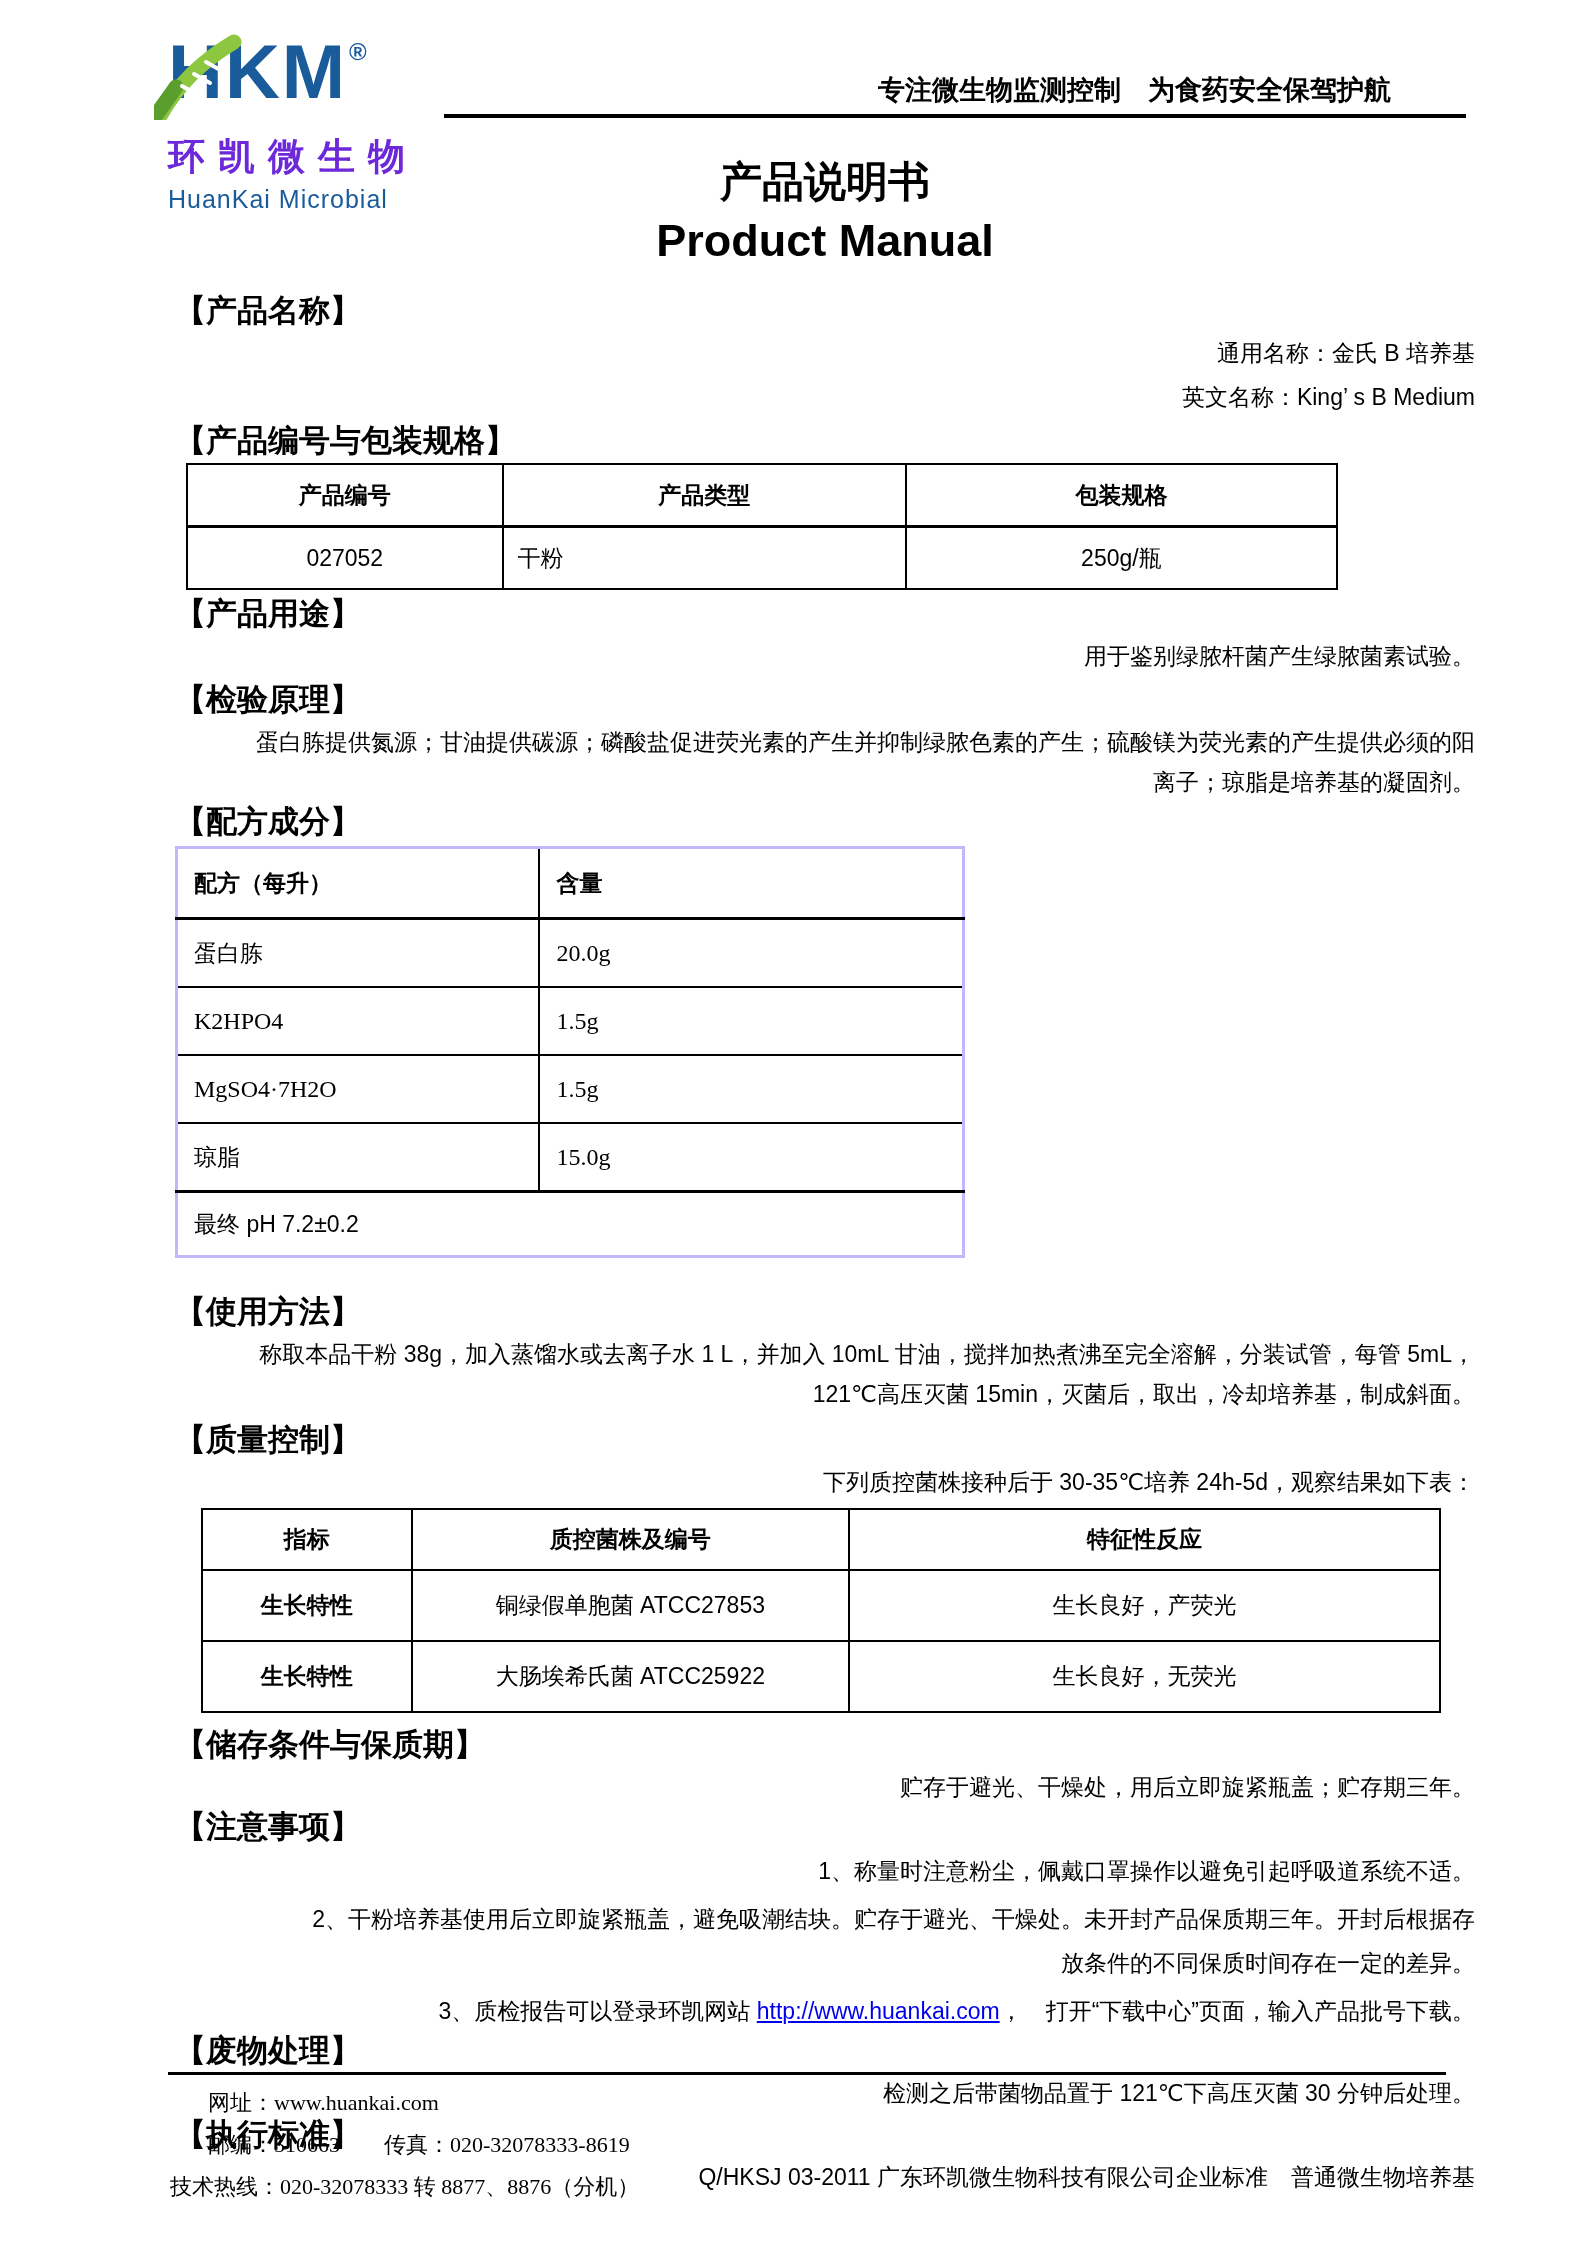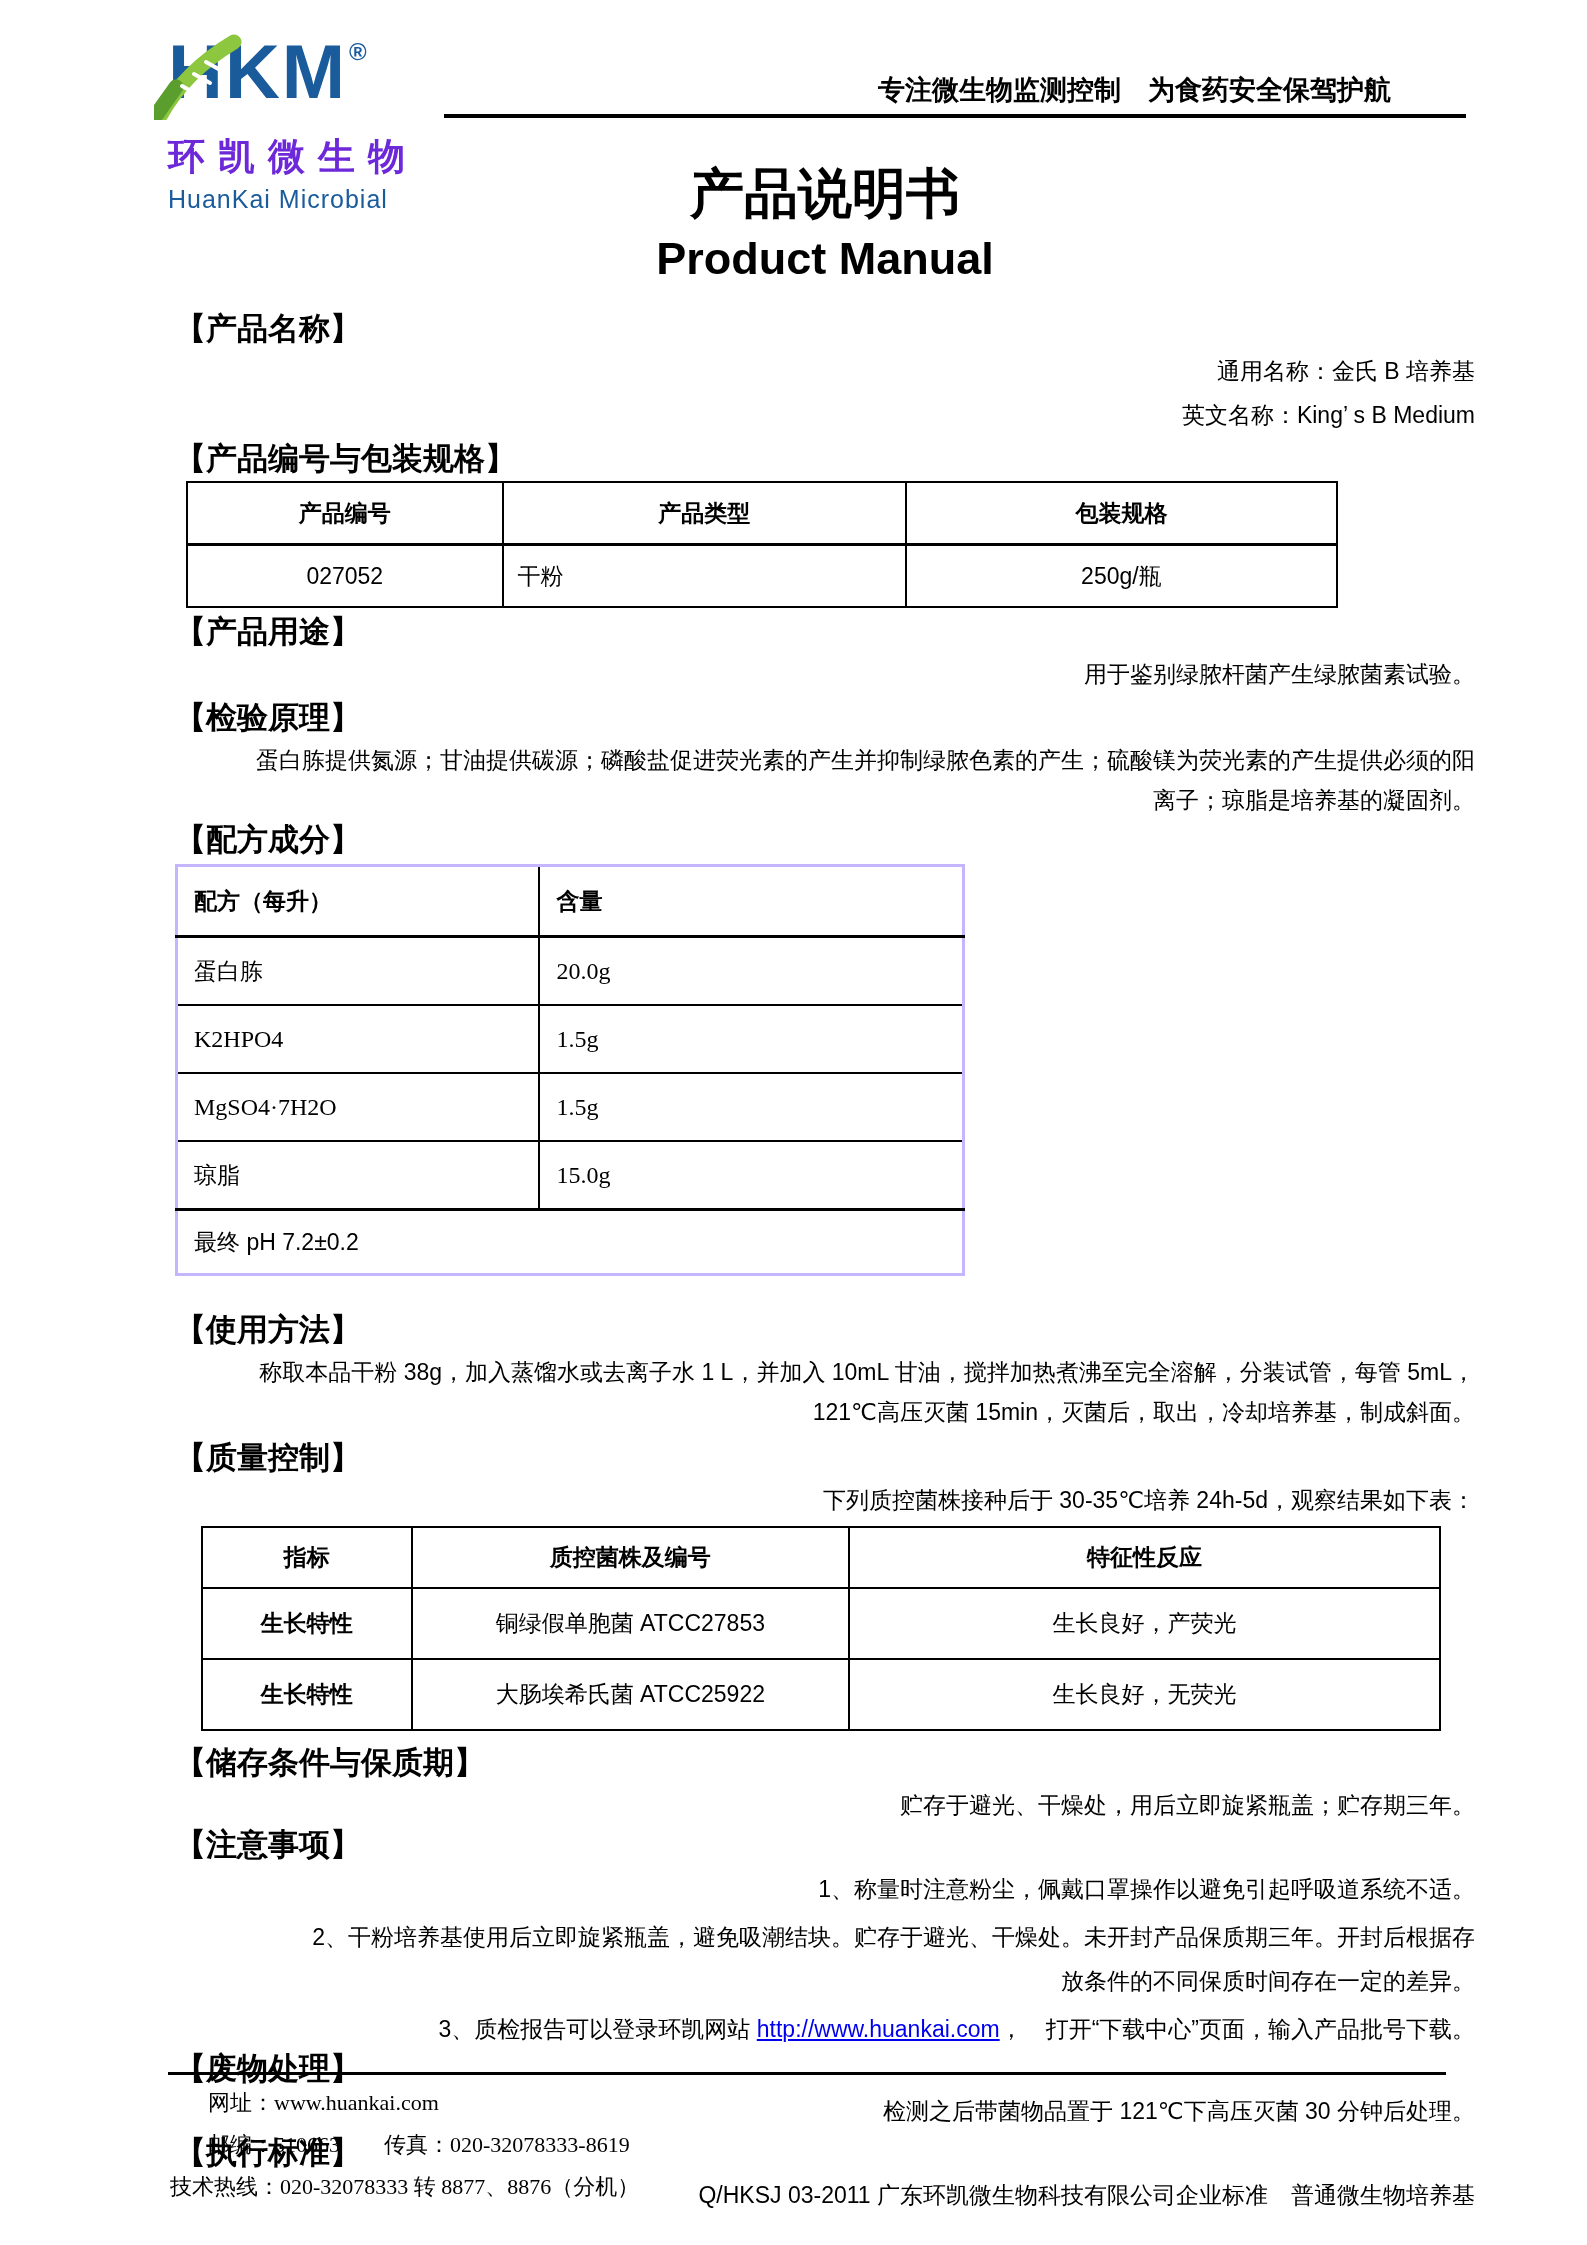--- a/index.html
+++ b/index.html
@@ -11,21 +11,21 @@
   .logo-mark{position:relative;color:#1a5b9c;font-weight:800;font-size:76px;line-height:72px;letter-spacing:2px;white-space:nowrap;}
   .reg{font-size:24px;font-weight:700;position:relative;top:-38px;left:2px;}
   .dna{position:absolute;left:-14px;top:-2px;pointer-events:none;}
   .logo-cn{color:#6d28d9;font-size:37px;font-weight:700;letter-spacing:13px;margin-top:6px;white-space:nowrap;}
   .logo-en{color:#1a5b9c;font-size:25px;letter-spacing:1px;margin-top:3px;white-space:nowrap;}
   .tagline{position:absolute;left:878px;top:72px;font-size:27px;font-weight:700;white-space:pre;}
   .hdr-rule{position:absolute;left:444px;top:114px;width:1022px;height:4px;background:#000;}
 
   
   .content{position:absolute;left:175px;top:155px;width:1300px;}
-  .t-cn{margin:11px;text-align:center;font-size:54px;line-height:54px;font-weight:700;}
+  .t-cn{margin:0;text-align:center;font-size:42px;line-height:54px;font-weight:700;}
   .t-en{margin:4px 0 0;text-align:center;font-size:45px;line-height:56px;font-weight:700;}
   .sec{font-size:31px;line-height:36px;font-weight:700;margin:0;}
   .m0{margin-top:0}.m2{margin-top:2px}.m4{margin-top:4px}.m6{margin-top:6px}.m8{margin-top:8px}
   .m10{margin-top:6px}.m14{margin-top:14px}.m24{margin-top:24px}.m36{margin-top:36px}
   .body{margin:4px 0 0;font-size:23px;line-height:40px;text-align:right;}
   .line{display:block;white-space:nowrap;}
   .note{line-height:44px;}
   .indent2{padding-left:37px;}
   .link{color:#0000ee;text-decoration:underline;cursor:pointer;}
 

